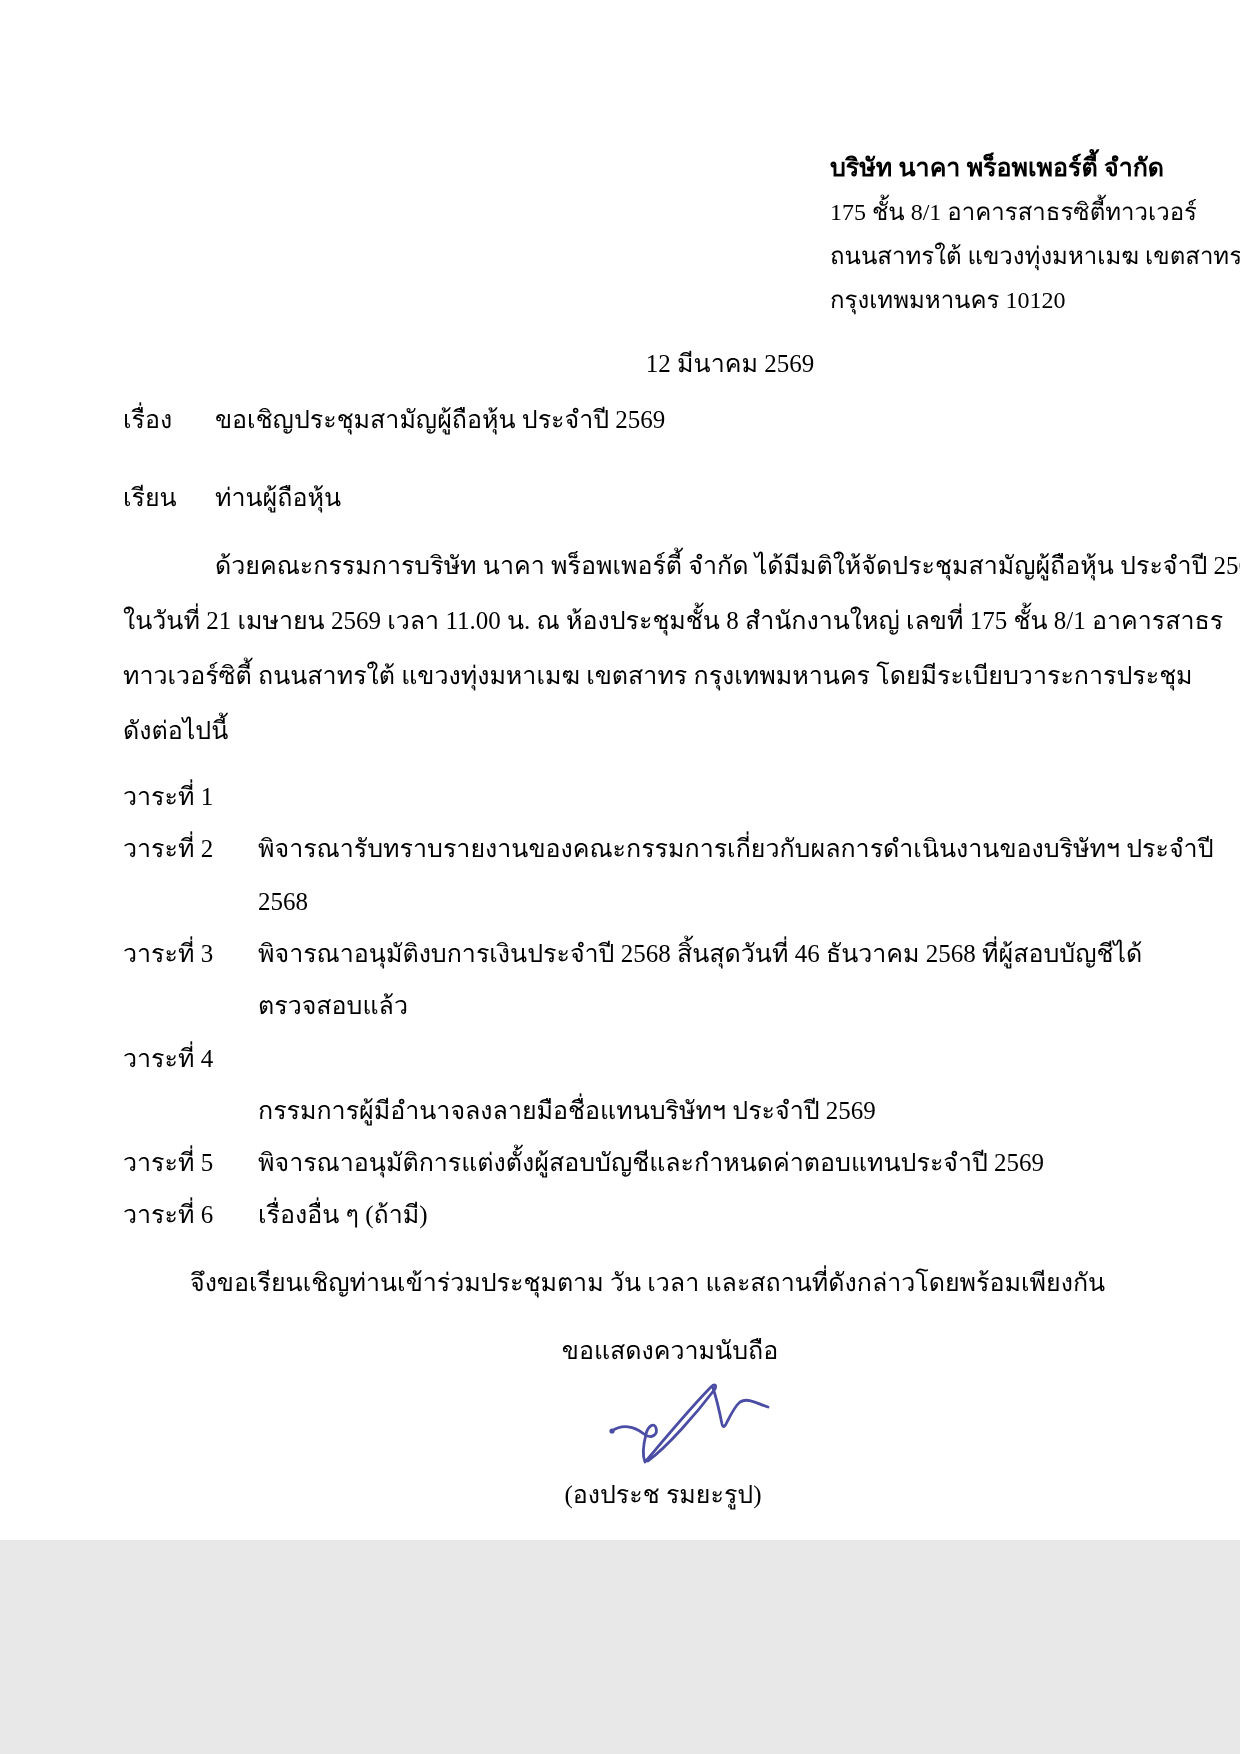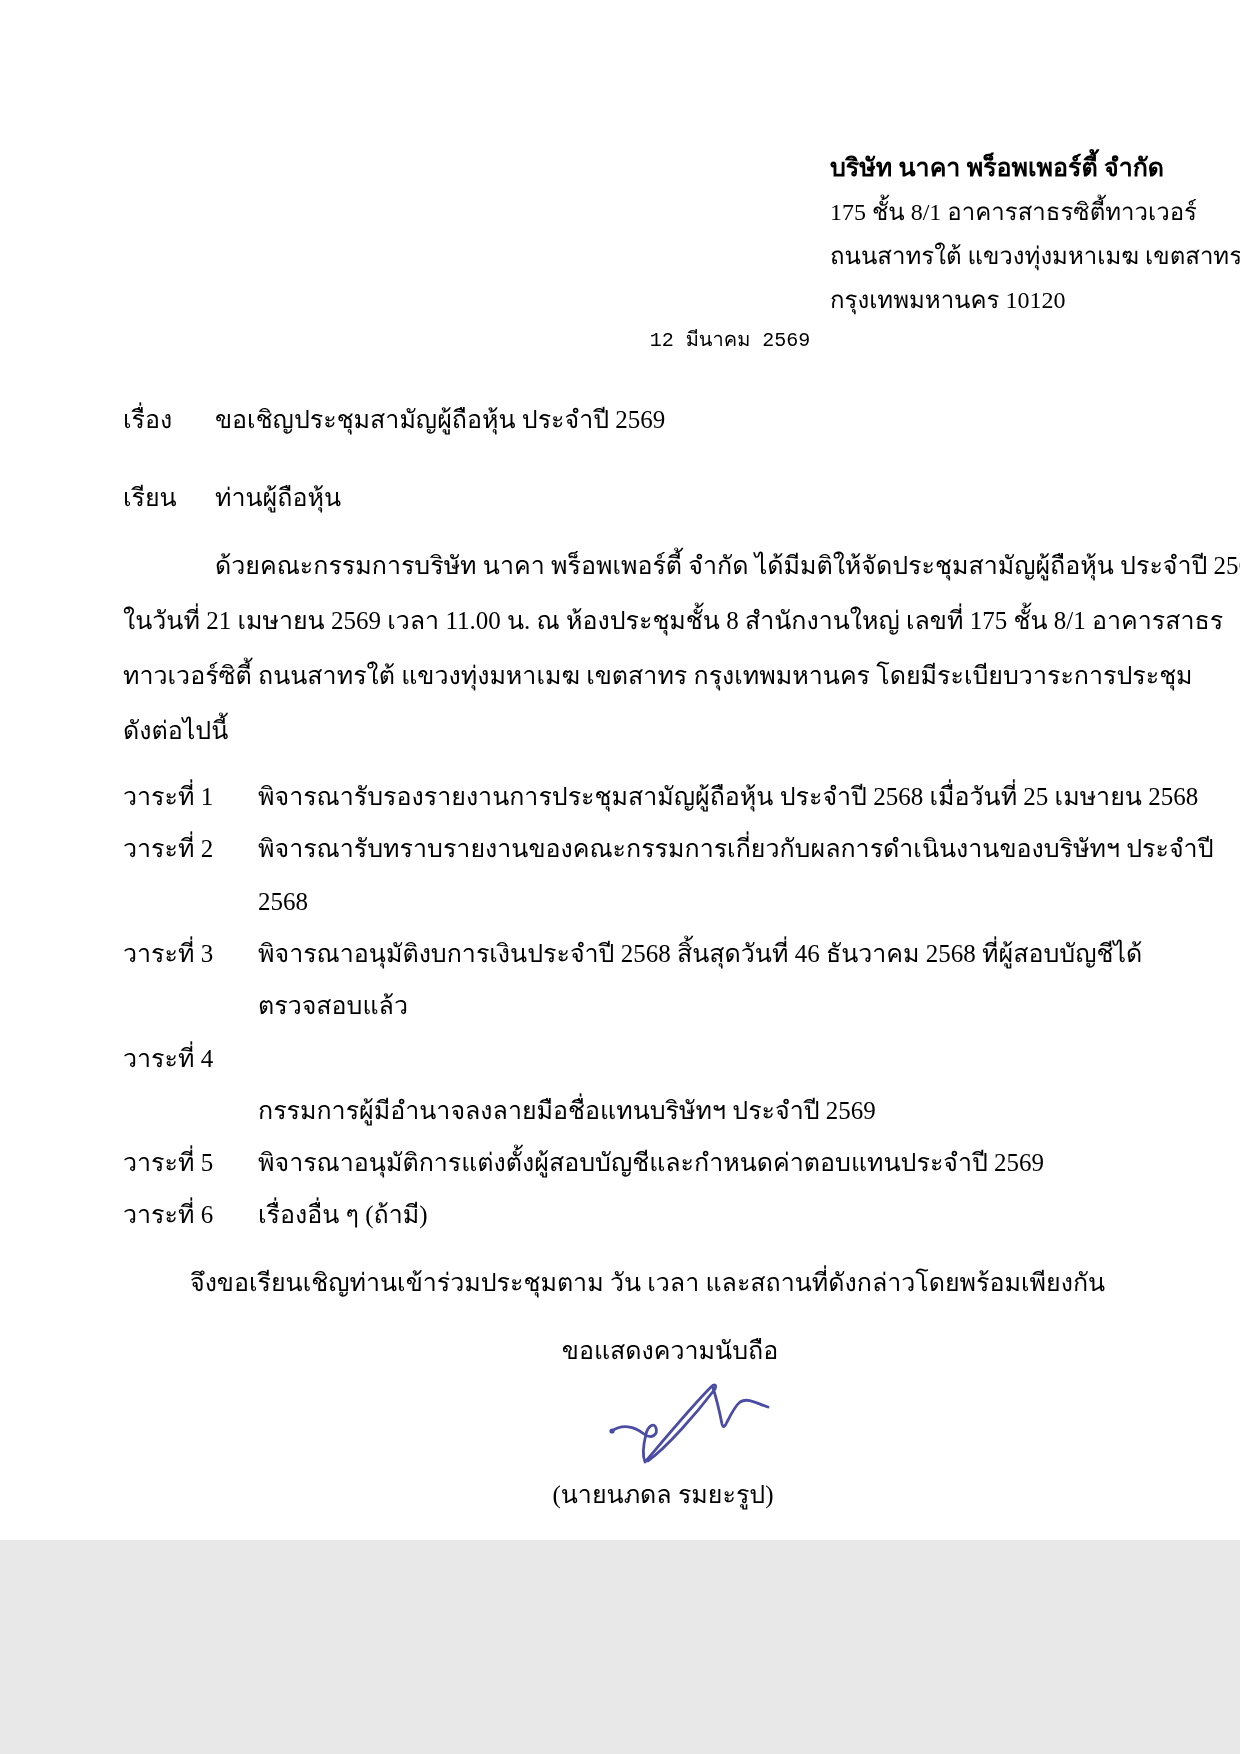--- a/index.html
+++ b/index.html
@@ -26,35 +26,34 @@
 
 <div class="page">
 
   <div class="abs letterhead">
     <div class="company">บริษัท  นาคา พร็อพเพอร์ตี้ จำกัด</div>
     <div>175 ชั้น 8/1 อาคารสาธรซิตี้ทาวเวอร์</div>
     <div>ถนนสาทรใต้ แขวงทุ่งมหาเมฆ เขตสาทร</div>
     <div>กรุงเทพมหานคร 10120</div>
   </div>
 
-  <div class="abs center" style="left:580px; top:328px; width:300px; font-size:20px;font-family:Liberation Mono, monospace;">12 มีนาคม 2569</div>
+  <div class="abs center" style="left:580px; top:347px; width:300px; font-size:25px;">12 มีนาคม 2569</div>
 
   <div class="abs" style="left:123px; top:403px;">เรื่อง</div>
   <div class="abs" style="left:215px; top:403px;">ขอเชิญประชุมสามัญผู้ถือหุ้น ประจำปี 2569</div>
 
   <div class="abs" style="left:123px; top:481px;">เรียน</div>
   <div class="abs" style="left:215px; top:481px;">ท่านผู้ถือหุ้น</div>
 
   <div class="abs" style="left:215px; top:549px;">ด้วยคณะกรรมการบริษัท นาคา พร็อพเพอร์ตี้ จำกัด ได้มีมติให้จัดประชุมสามัญผู้ถือหุ้น ประจำปี 2569</div>
   <div class="abs" style="left:123px; top:604px;">ในวันที่ 21 เมษายน 2569 เวลา 11.00 น. ณ ห้องประชุมชั้น 8 สำนักงานใหญ่ เลขที่ 175 ชั้น 8/1 อาคารสาธร</div>
   <div class="abs" style="left:123px; top:659px;text-align:center;">ทาวเวอร์ซิตี้ ถนนสาทรใต้ แขวงทุ่งมหาเมฆ เขตสาทร กรุงเทพมหานคร โดยมีระเบียบวาระการประชุม</div>
   <div class="abs" style="left:123px; top:714px;">ดังต่อไปนี้</div>
 
   <div class="abs" style="left:123px; top:780px;">วาระที่ 1</div>
-  <div class="abs" style="left:258px; top:780px;">พิจารณารับรองรายงานการประชุมสามัญผู้ถือหุ้น ประจำปี 2568 เมื่อวันที่ 25 เมษายน 2568</div>
 
   <div class="abs" style="left:123px; top:832px;">วาระที่ 2</div>
   <div class="abs" style="left:258px; top:832px;">พิจารณารับทราบรายงานของคณะกรรมการเกี่ยวกับผลการดำเนินงานของบริษัทฯ ประจำปี</div>
   <div class="abs" style="left:258px; top:885px;">2568</div>
 
   <div class="abs" style="left:123px; top:937px;">วาระที่ 3</div>
   <div class="abs" style="left:258px; top:937px;">พิจารณาอนุมัติงบการเงินประจำปี 2568 สิ้นสุดวันที่ 46 ธันวาคม 2568 ที่ผู้สอบบัญชีได้</div>
   <div class="abs" style="left:258px; top:989px;">ตรวจสอบแล้ว</div>
 
   <div class="abs" style="left:123px; top:1042px;">วาระที่ 4</div>
@@ -80,16 +79,16 @@
              C 52 76, 90 30, 111 9
              C 114 6, 117 6, 115 11
              C 96 36, 68 68, 48 83" fill="none" stroke="#4a4da3" stroke-width="2.8" stroke-linecap="round" stroke-linejoin="round"></path>
     <path d="M 113 10
              C 117 22, 120 36, 122 46
              C 123 50, 125 49, 127 44
              C 131 36, 135 28, 140 24
              C 148 19, 158 26, 168 29" fill="none" stroke="#4a4da3" stroke-width="2.8" stroke-linecap="round" stroke-linejoin="round"></path>
   </svg>
 
-  <div class="abs center" style="left:513px; top:1478px; width:300px;">(นายนภดล  รมยะรูป)</div>
+  <div class="abs center" style="left:513px; top:1478px; width:300px;">(องประช  รมยะรูป)</div>
   <div class="abs center" style="left:515px; top:1534px; width:300px;text-align:right;">กรรมการ</div>
 
 </div>
 
 </body></html>

